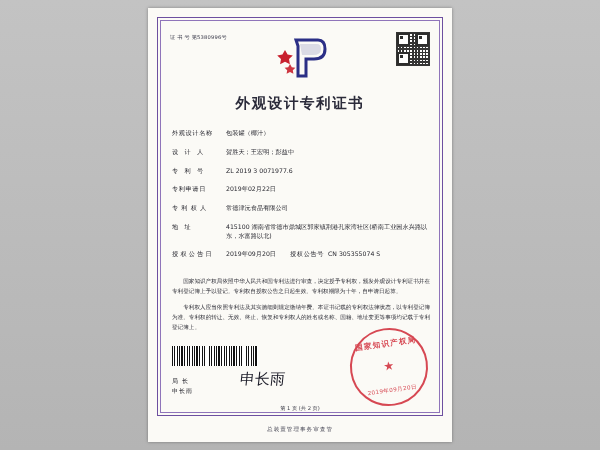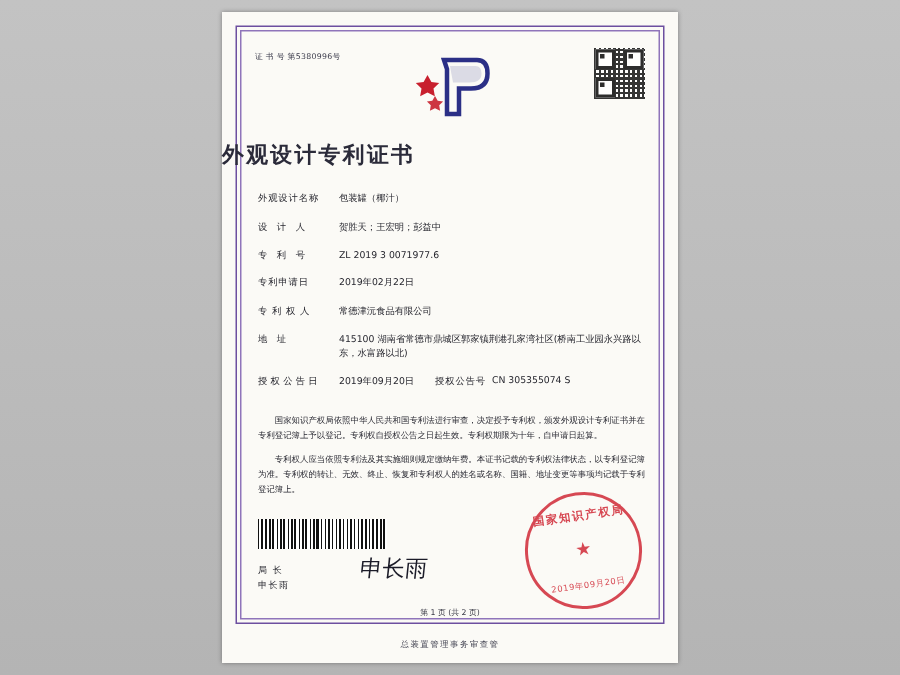--- a/index.html
+++ b/index.html
@@ -84,20 +84,21 @@
   }
   #qr .e1 { left: 1px; top: 1px; }
   #qr .e2 { right: 1px; top: 1px; }
   #qr .e3 { left: 1px; bottom: 1px; }
 
   #title {
     position: absolute;
     left: 0;
     right: 0;
     top: 86px;
+    text-align: center;
     font-size: 14.5px;
     font-weight: bold;
     color: #2b2b3a;
     letter-spacing: 1.6px;
   }
 
   
   #fields {
     position: absolute;
     left: 24px;

